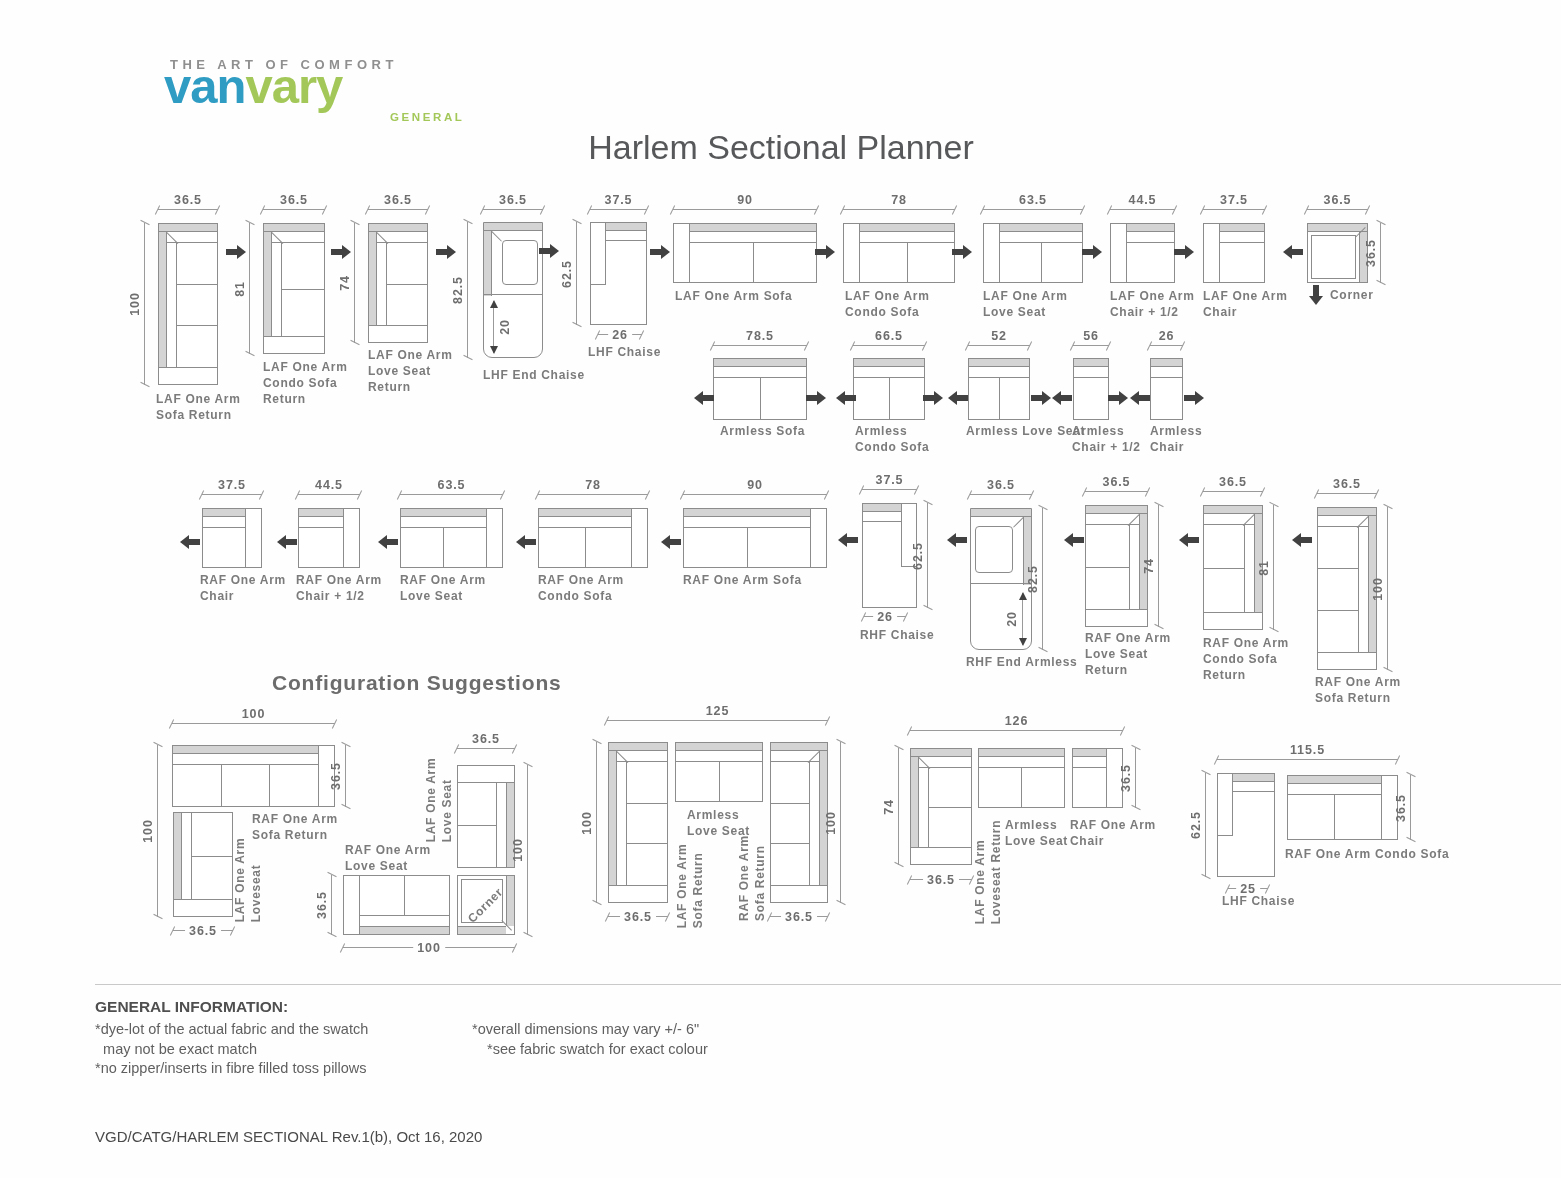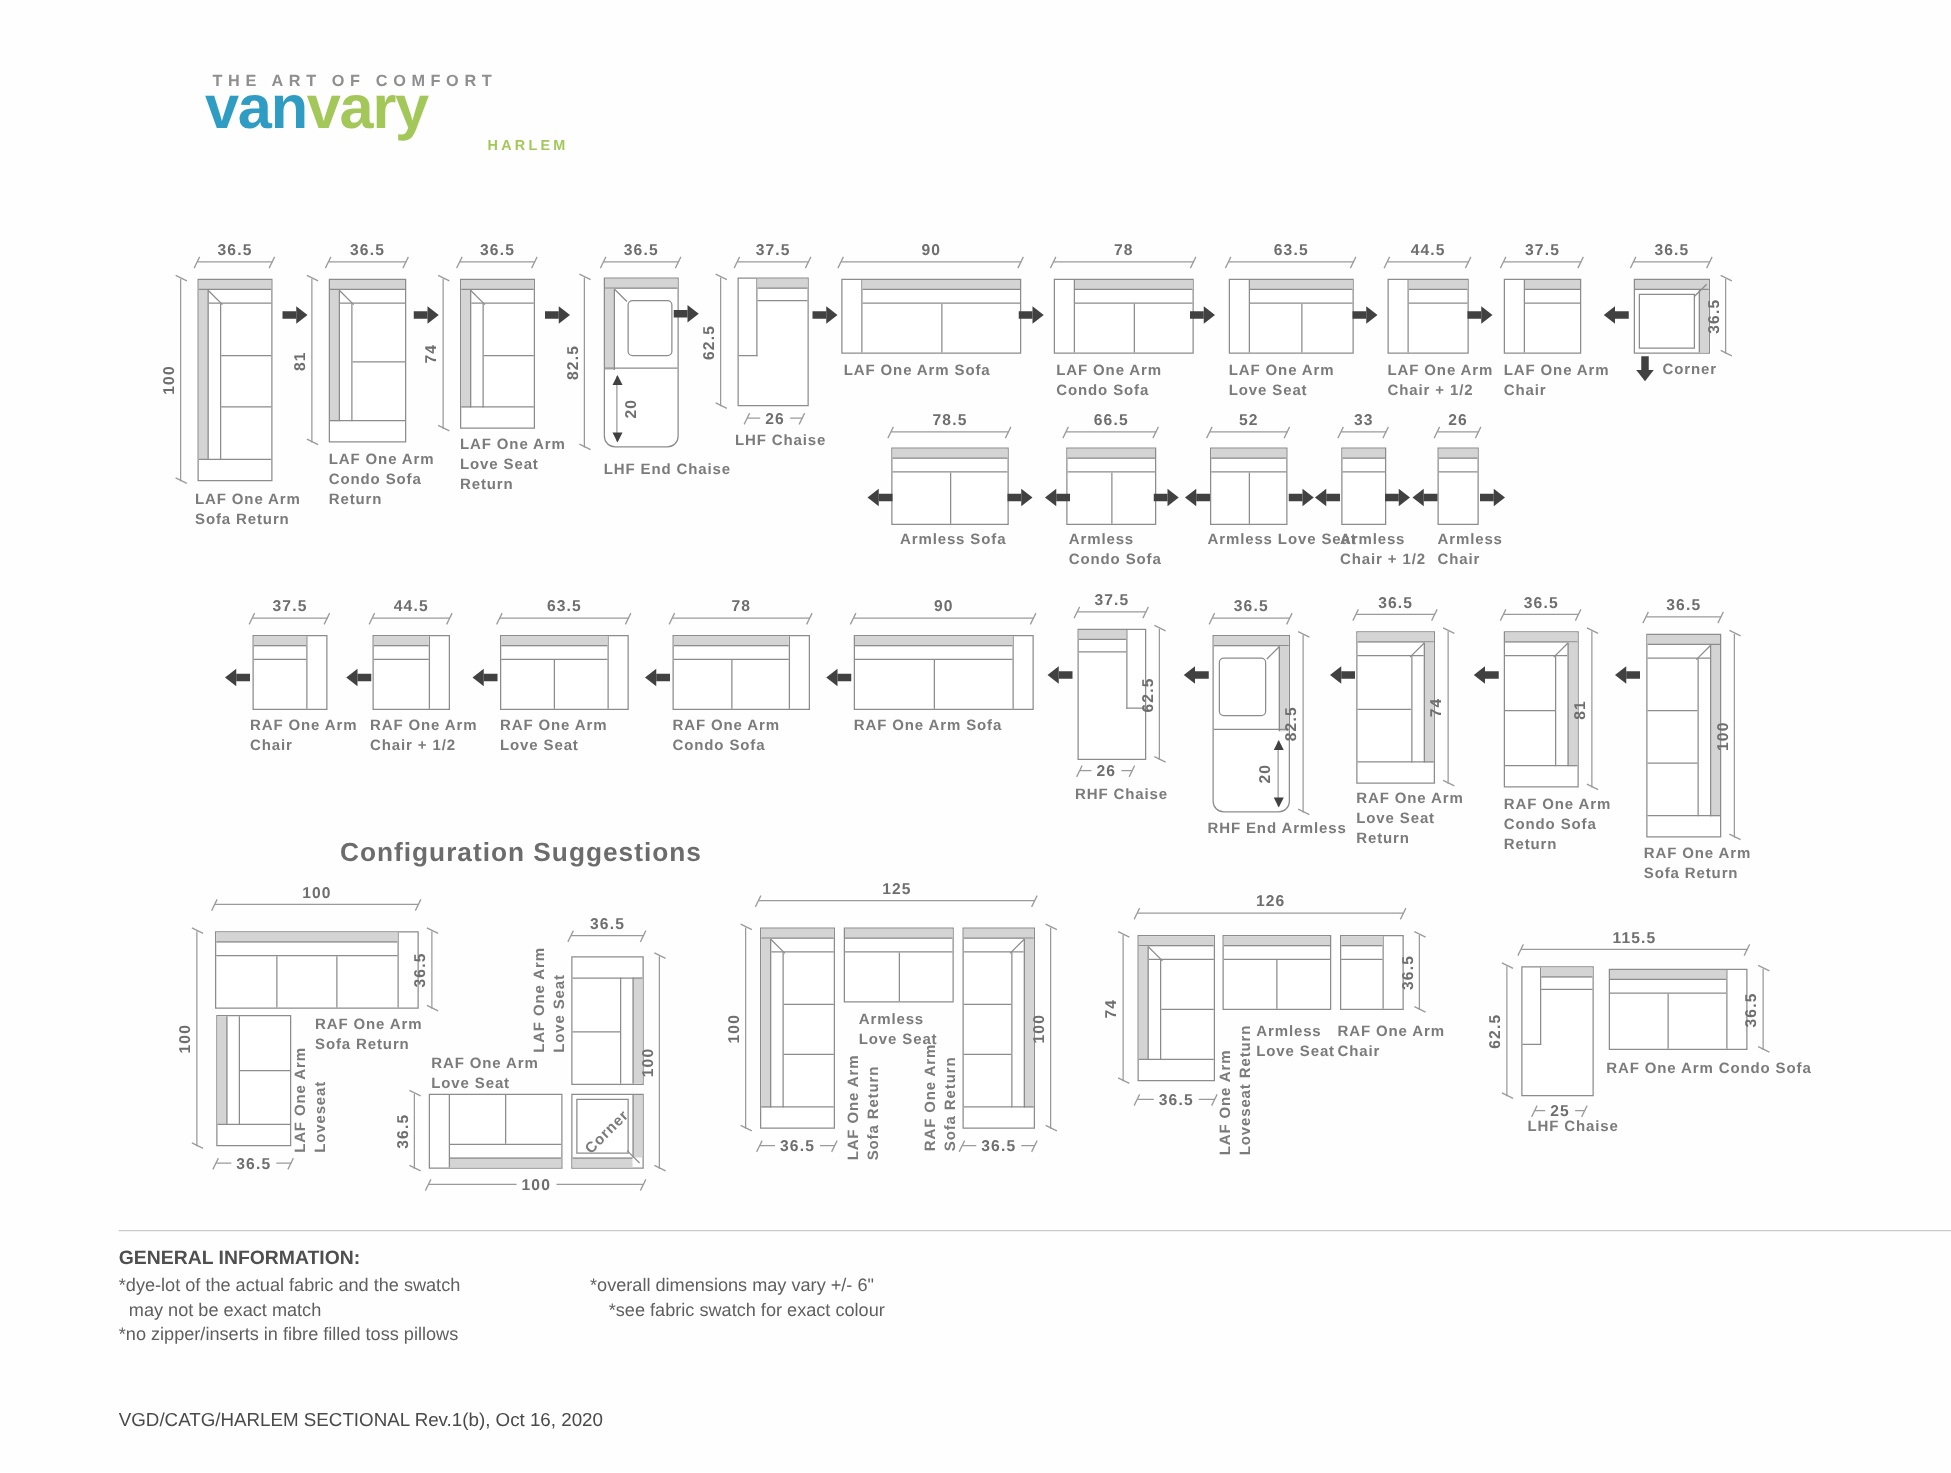--- a/index.html
+++ b/index.html
@@ -30,23 +30,24 @@
   .footer-text{position:absolute;left:95px;top:1128px;font-size:15px;color:#4a4a4a;}
 </style>
 </head>
 <body>
 
 <div id="canvas">
 
   <div>
     <div class="logo-tagline">THE ART OF COMFORT</div>
     <div class="logo-word"><span class="logo-van">van</span><span class="logo-gogh">vary</span></div>
-    <div class="logo-designs">HARLEM</div>
+    <div class="logo-designs">GENERAL</div>
   </div>
 
+  <div class="page-title">Harlem Sectional Planner</div>
 
   <div id="stage" class="abs" style="left:0;top:0;width:1561px;height:1178px;">
       <div style="position: absolute; box-sizing: border-box; left: 158px; top: 223px; width: 60px; height: 162px; background: rgb(255, 255, 255); border: 1.5px solid rgb(140, 140, 140);">
         <div style="position: absolute; box-sizing: border-box; left: 0px; right: 0px; top: 0px; height: 8px; background: rgb(212, 212, 212); border-bottom: 1px solid rgb(140, 140, 140);"></div>
         <div style="position: absolute; box-sizing: border-box; left: 8px; right: 0px; top: 9px; height: 10px; border-bottom: 1px solid rgb(140, 140, 140);"></div>
         <div style="position: absolute; box-sizing: border-box; width: 8px; top: 8px; bottom: 16px; background: rgb(212, 212, 212); left: 0px; border-right: 1px solid rgb(140, 140, 140);"></div>
         <div style="position: absolute; box-sizing: border-box; width: 9px; top: 19px; bottom: 16px; left: 9px; border-right: 1px solid rgb(140, 140, 140);"></div>
         <div style="position: absolute; box-sizing: border-box; width: 16px; height: 0px; top: 8px; border-top: 1px solid rgb(140, 140, 140); left: 8px; transform: rotate(45deg); transform-origin: 0px 0px;"></div>
         <div style="position: absolute; box-sizing: border-box; left: 0px; right: 0px; bottom: 16px; height: 0px; border-top: 1px solid rgb(140, 140, 140);"></div>
         <div style="position: absolute; box-sizing: border-box; top: 60px; height: 0px; left: 18px; right: 0px; border-top: 1px solid rgb(140, 140, 140);"></div>
@@ -399,21 +400,21 @@
         <div class="dimnum" style="position: absolute; box-sizing: border-box; left: 36px; top: -3px; transform: translate(-50%, -100%);">66.5</div>
       </div>
       <div style="position: absolute; box-sizing: border-box; left: 968px; top: 345px; width: 62px; height: 0px; border-top: 1px solid rgb(154, 154, 154);">
         <div style="position: absolute; box-sizing: border-box; left: -1px; top: -5px; width: 0px; height: 10px; border-left: 1px solid rgb(154, 154, 154); transform: rotate(26deg);"></div>
         <div style="position: absolute; box-sizing: border-box; left: 61px; top: -5px; width: 0px; height: 10px; border-left: 1px solid rgb(154, 154, 154); transform: rotate(26deg);"></div>
         <div class="dimnum" style="position: absolute; box-sizing: border-box; left: 31px; top: -3px; transform: translate(-50%, -100%); text-align: center;">52</div>
       </div>
       <div style="position: absolute; box-sizing: border-box; left: 1073px; top: 345px; width: 36px; height: 0px; border-top: 1px solid rgb(154, 154, 154);">
         <div style="position: absolute; box-sizing: border-box; left: -1px; top: -5px; width: 0px; height: 10px; border-left: 1px solid rgb(154, 154, 154); transform: rotate(26deg);"></div>
         <div style="position: absolute; box-sizing: border-box; left: 35px; top: -5px; width: 0px; height: 10px; border-left: 1px solid rgb(154, 154, 154); transform: rotate(26deg);"></div>
-        <div class="dimnum" style="position: absolute; box-sizing: border-box; left: 18px; top: -3px; transform: translate(-50%, -100%);">33</div>
+        <div class="dimnum" style="position: absolute; box-sizing: border-box; left: 18px; top: -3px; transform: translate(-50%, -100%);">56</div>
       </div>
       <div style="position: absolute; box-sizing: border-box; left: 1150px; top: 345px; width: 33px; height: 0px; border-top: 1px solid rgb(154, 154, 154);">
         <div style="position: absolute; box-sizing: border-box; left: -1px; top: -5px; width: 0px; height: 10px; border-left: 1px solid rgb(154, 154, 154); transform: rotate(26deg);"></div>
         <div style="position: absolute; box-sizing: border-box; left: 32px; top: -5px; width: 0px; height: 10px; border-left: 1px solid rgb(154, 154, 154); transform: rotate(26deg);"></div>
         <div class="dimnum" style="position: absolute; box-sizing: border-box; left: 16.5px; top: -3px; transform: translate(-50%, -100%);">26</div>
       </div>
       <div style="position: absolute; box-sizing: border-box; left: 202px; top: 494px; width: 60px; height: 0px; border-top: 1px solid rgb(154, 154, 154);">
         <div style="position: absolute; box-sizing: border-box; left: -1px; top: -5px; width: 0px; height: 10px; border-left: 1px solid rgb(154, 154, 154); transform: rotate(26deg);"></div>
         <div style="position: absolute; box-sizing: border-box; left: 59px; top: -5px; width: 0px; height: 10px; border-left: 1px solid rgb(154, 154, 154); transform: rotate(26deg);"></div>
         <div class="dimnum" style="position: absolute; box-sizing: border-box; left: 30px; top: -3px; transform: translate(-50%, -100%);">37.5</div>

